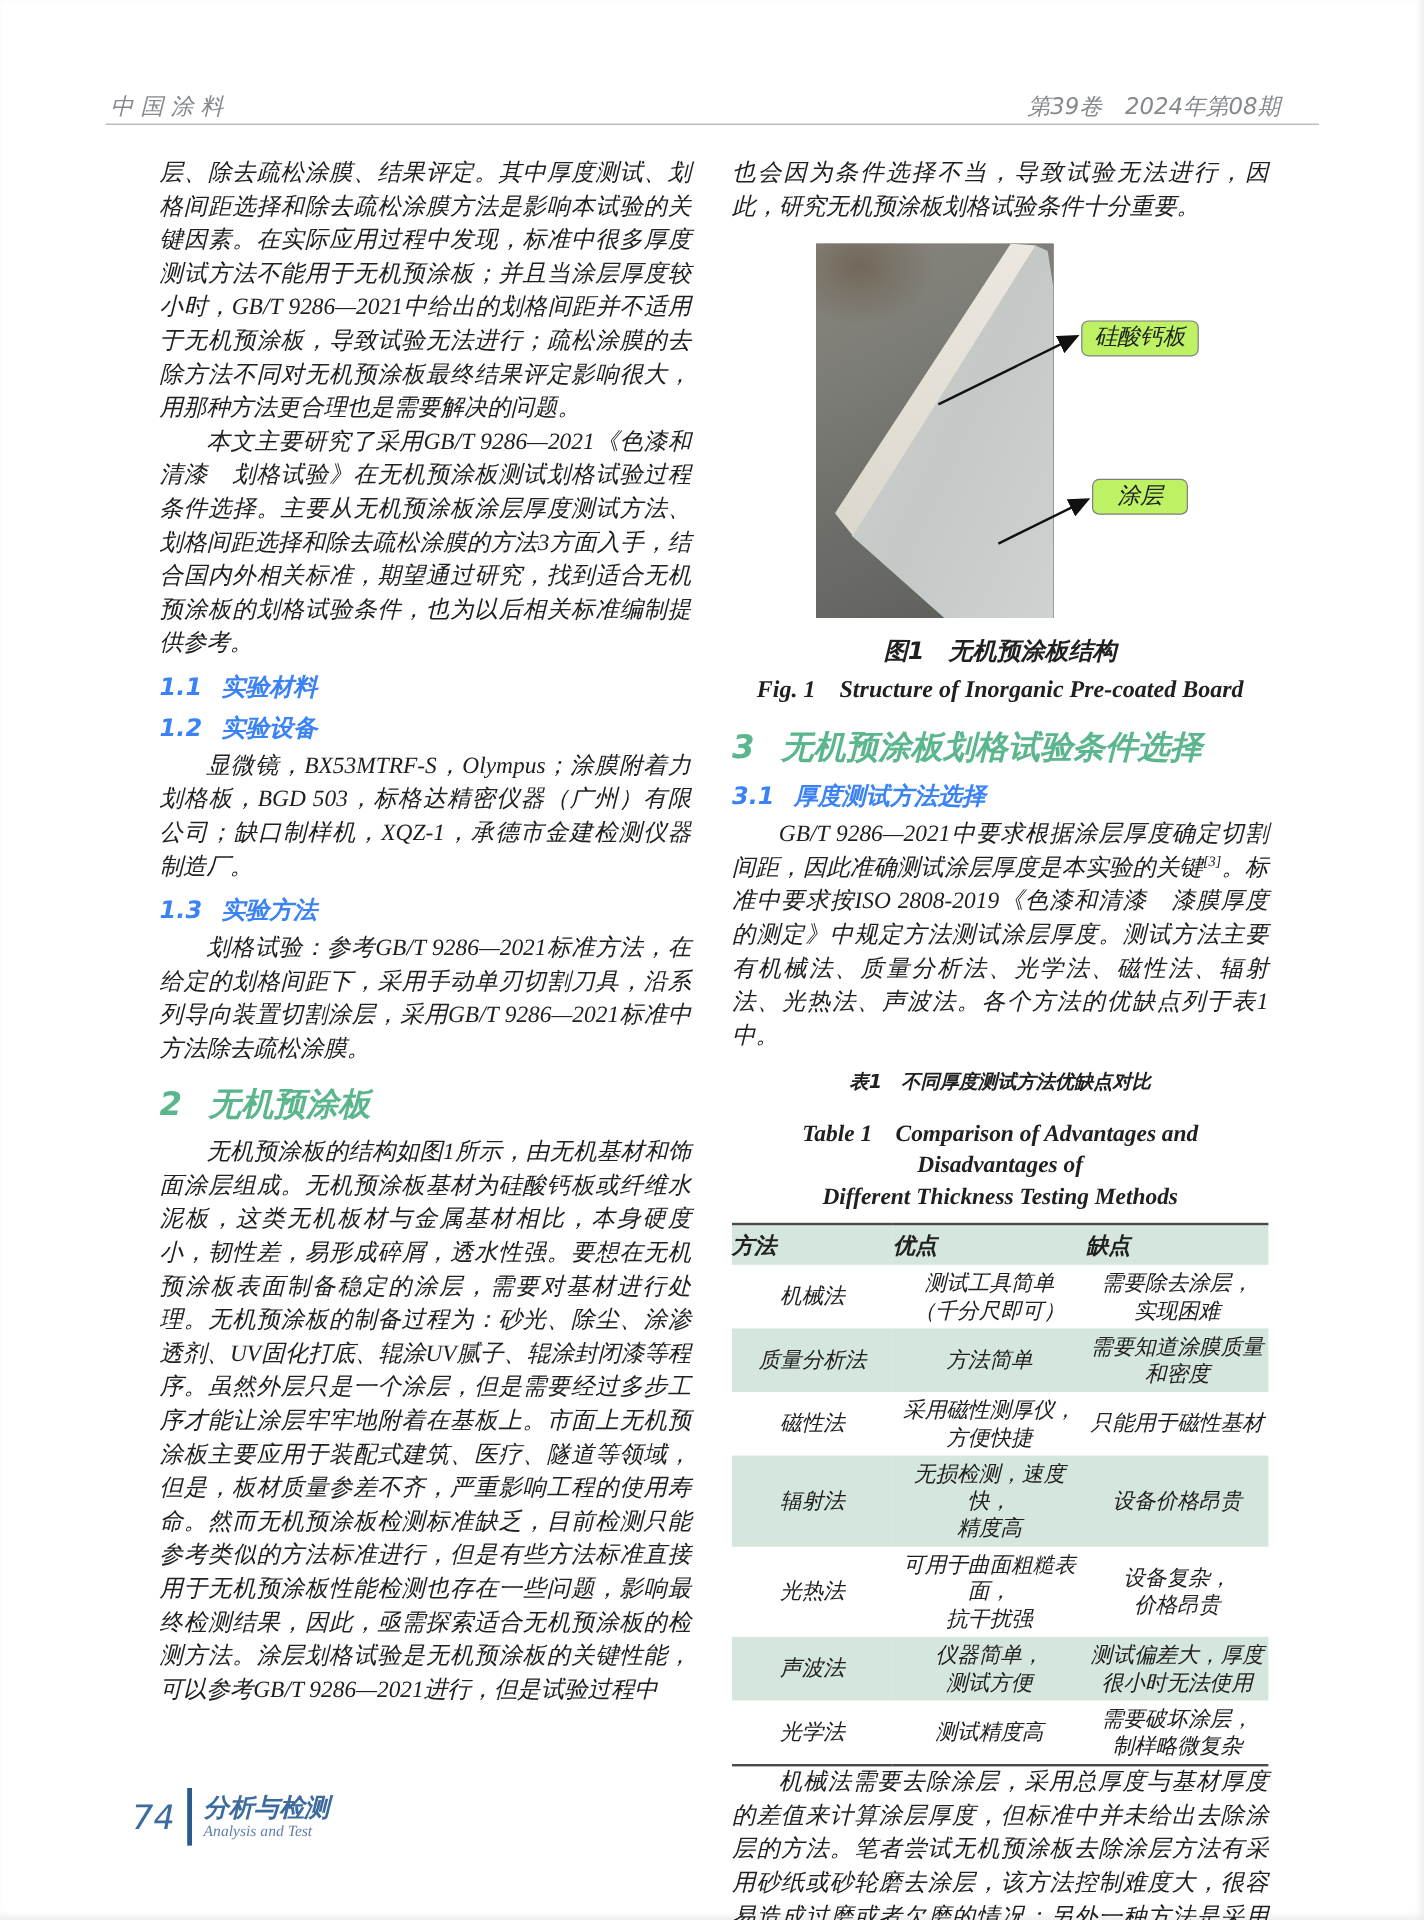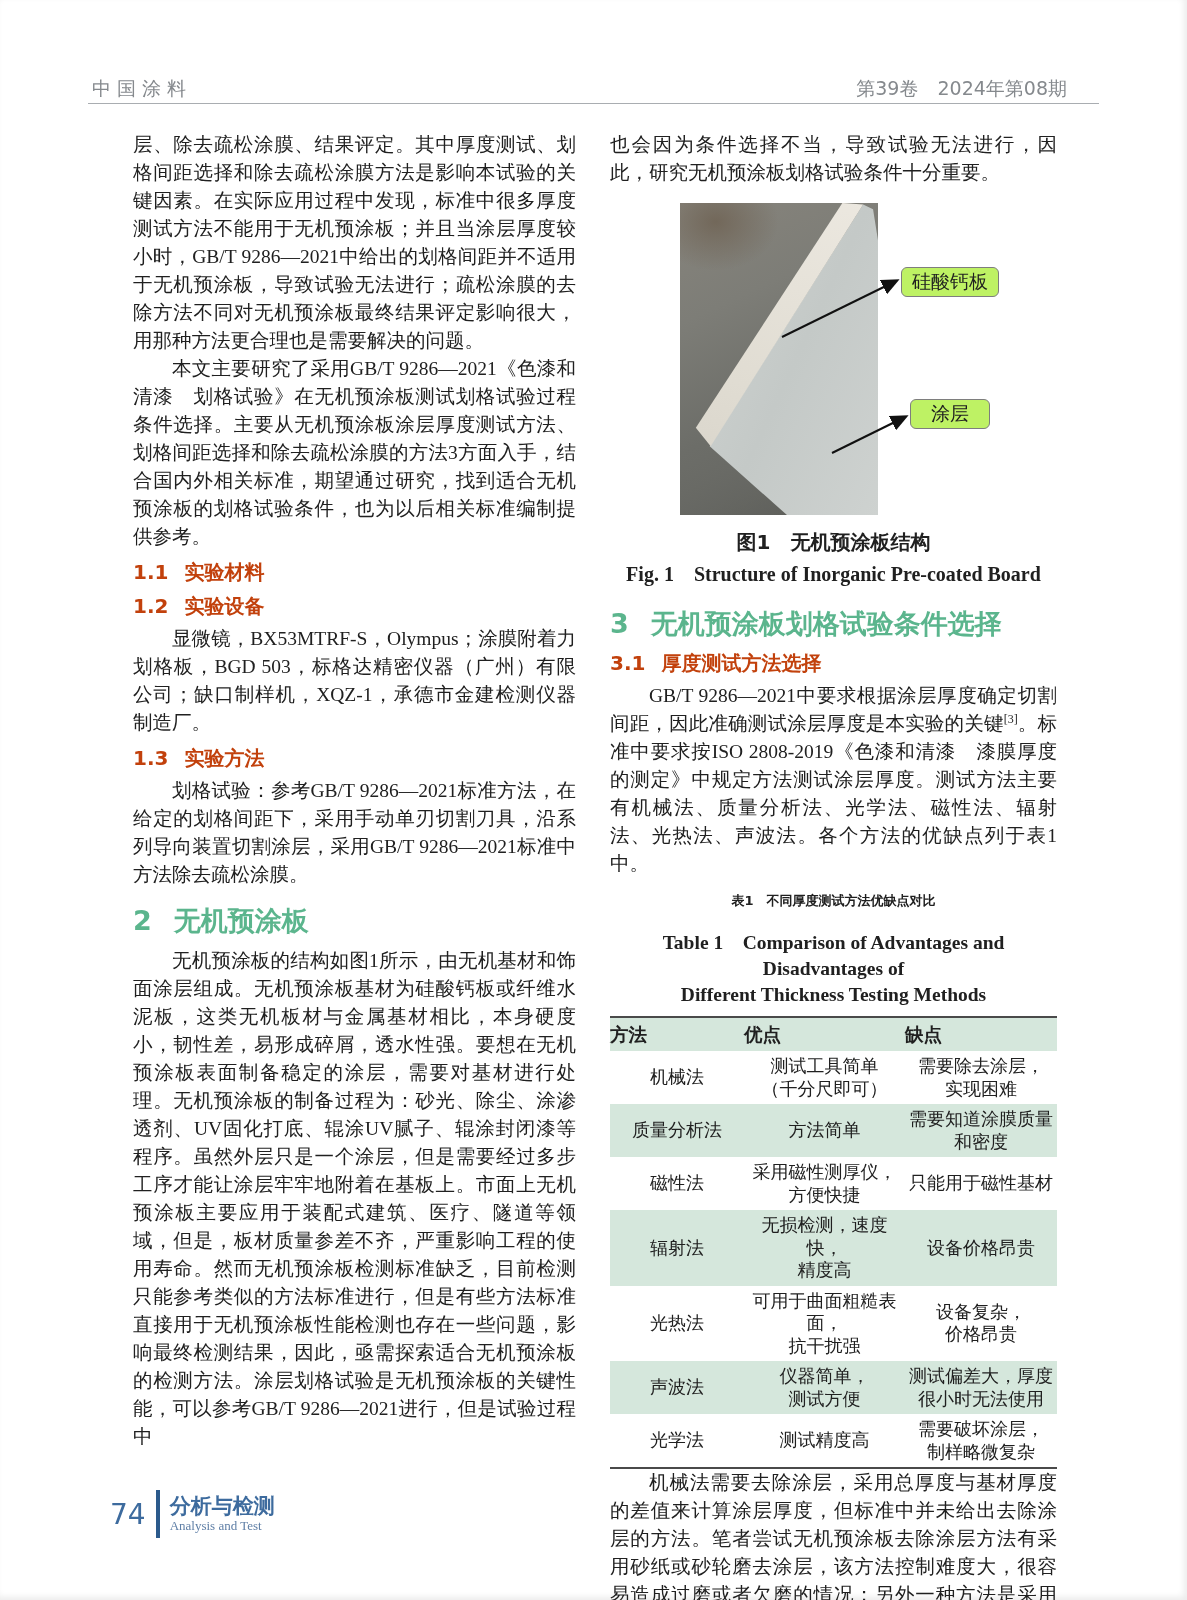--- a/index.html
+++ b/index.html
@@ -2,39 +2,40 @@
 <html><head>
 <meta charset="utf-8">
 <style>
   html,body{margin:0;padding:0;background:#e9e9e9;}
   .page{
     position:relative; width:1187px; height:1600px; background:#ffffff;
     margin:0 auto; overflow:hidden;
     font-family:"Liberation Serif","DejaVu Serif",serif;
     color:#202020;
     box-shadow:inset -3px -3px 6px rgba(0,0,0,0.08);
+    font-style:italic;
   }
   
   .running-head{position:absolute; top:76px; left:92px; right:92px; height:26px;}
   .rh-left{position:absolute; left:0; top:0; font-size:19px; letter-spacing:6px; color:#85898d; font-family:"DejaVu Sans","Liberation Sans",sans-serif;}
   .rh-right{position:absolute; right:28px; top:0; font-size:19px; color:#85898d; font-family:"DejaVu Sans","Liberation Sans",sans-serif; white-space:pre;}
   .rh-rule{position:absolute; top:103px; left:88px; right:88px; height:0; border-top:1.6px solid #a9adb1;}
   
   .col{position:absolute; top:131px; text-align:justify;}
   .col-left{left:133px; width:443px;}
   .col-right{left:610px; width:447px;}
   p.body{margin:0; font-size:19.5px; line-height:28px; text-indent:2em;}
   p.body.noindent{text-indent:0;}
   sup.ref{font-size:12px; line-height:0;}
   
   .sec1{margin:16px 0 10px 0; font-family:"DejaVu Sans","Liberation Sans",sans-serif;
         font-weight:bold; font-size:27px; line-height:32px; color:#5bb58d; text-align:left;}
   .sec1 .num{margin-right:22px;}
   .sec2{margin:8px 0 6px 0; font-family:"DejaVu Sans","Liberation Sans",sans-serif;
-        font-weight:bold; font-size:20px; line-height:26px; color:#c2410c; text-align:left;}
+        font-weight:bold; font-size:20px; line-height:26px; color:#3b82f6; text-align:left;}
   .sec2 .num{margin-right:16px;}
   
   .figure-block{position:relative; width:100%; height:312px; margin-top:16px;}
   .photo{position:absolute; left:70px; top:0; width:198px; height:312px; overflow:hidden;
          background:
            radial-gradient(ellipse 90px 70px at 18% 6%, rgba(111,99,84,0.85) 0%, rgba(111,99,84,0) 70%),
            linear-gradient(155deg,#87847c 0%,#7d7d77 30%,#6c6d68 62%,#56575345 100%),
            linear-gradient(155deg,#84817a 0%,#6c6d68 55%,#575854 100%);}
   .board-face{position:absolute; inset:0;
          background:linear-gradient(115deg,#d2d6d4 0%,#c4c9c7 55%,#ced2d0 100%);
@@ -45,21 +46,21 @@
   .fig-annot{position:absolute; background:#bef264; border:1.2px solid #7e7e7e; border-radius:6px;
          font-size:19px; line-height:22px; padding:3px 10px; font-family:"Liberation Serif","DejaVu Serif",serif;}
   .fig-annot-1{left:291px; top:64px;}
   .fig-annot-2{left:300px; top:196px; padding:3px 20px;}
   .arrow-svg{position:absolute; left:0; top:0; width:447px; height:312px; pointer-events:none;}
   .fig-caption-zh{margin-top:14px; text-align:center; font-weight:bold; font-size:20px;
          font-family:"DejaVu Sans","Liberation Sans",sans-serif;}
   .fig-caption-en{margin-top:5px; text-align:center; font-weight:bold; font-size:20px;
          font-family:"Liberation Serif","DejaVu Serif",serif;}
   
-  .tbl-title-zh{margin-top:14px; text-align:center; font-weight:bold; font-size:13px;
+  .tbl-title-zh{margin-top:14px; text-align:center; font-weight:bold; font-size:16px;
          font-family:"DejaVu Sans","Liberation Sans",sans-serif;}
   .tbl-title-en{margin-top:20px; text-align:center; font-weight:bold; font-size:19.5px; line-height:26px;
          font-family:"Liberation Serif","DejaVu Serif",serif;}
   table.cmp{width:100%; border-collapse:collapse; margin-top:8px;
          border-top:2px solid #4a4a4a; border-bottom:2px solid #4a4a4a;}
   table.cmp th{background:#d5e7dc; font-weight:bold; font-size:18.5px; padding:4px 0;
          font-family:"DejaVu Sans","Liberation Sans",sans-serif;}
   table.cmp td{text-align:center; vertical-align:middle; font-size:18px; line-height:22.5px;
          padding:4px 2px; white-space:pre-line;}
   table.cmp tbody tr:nth-child(even) td{background:#d5e7dc;}

